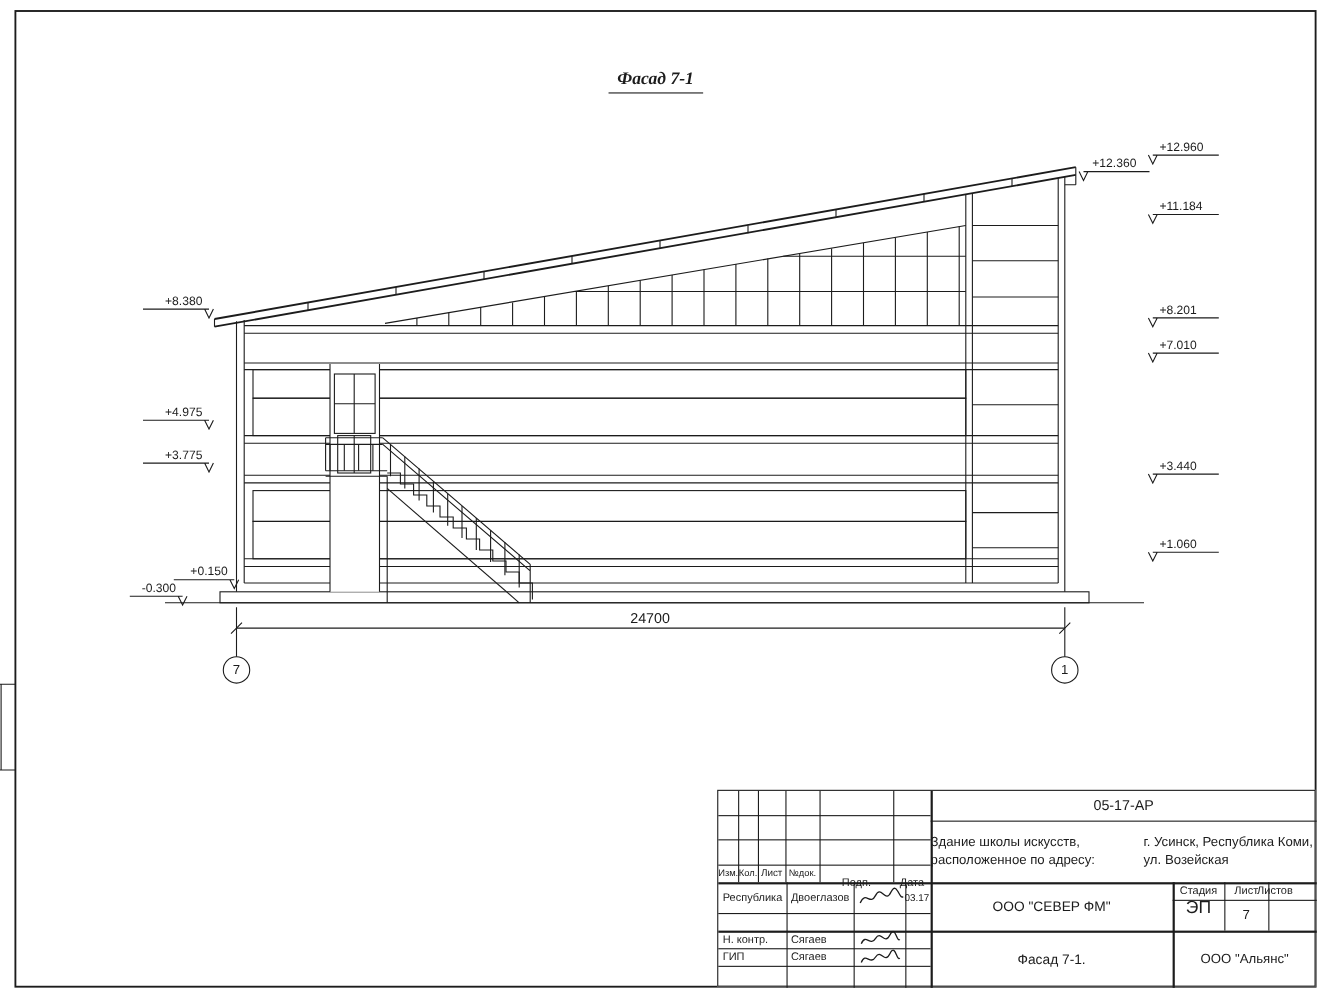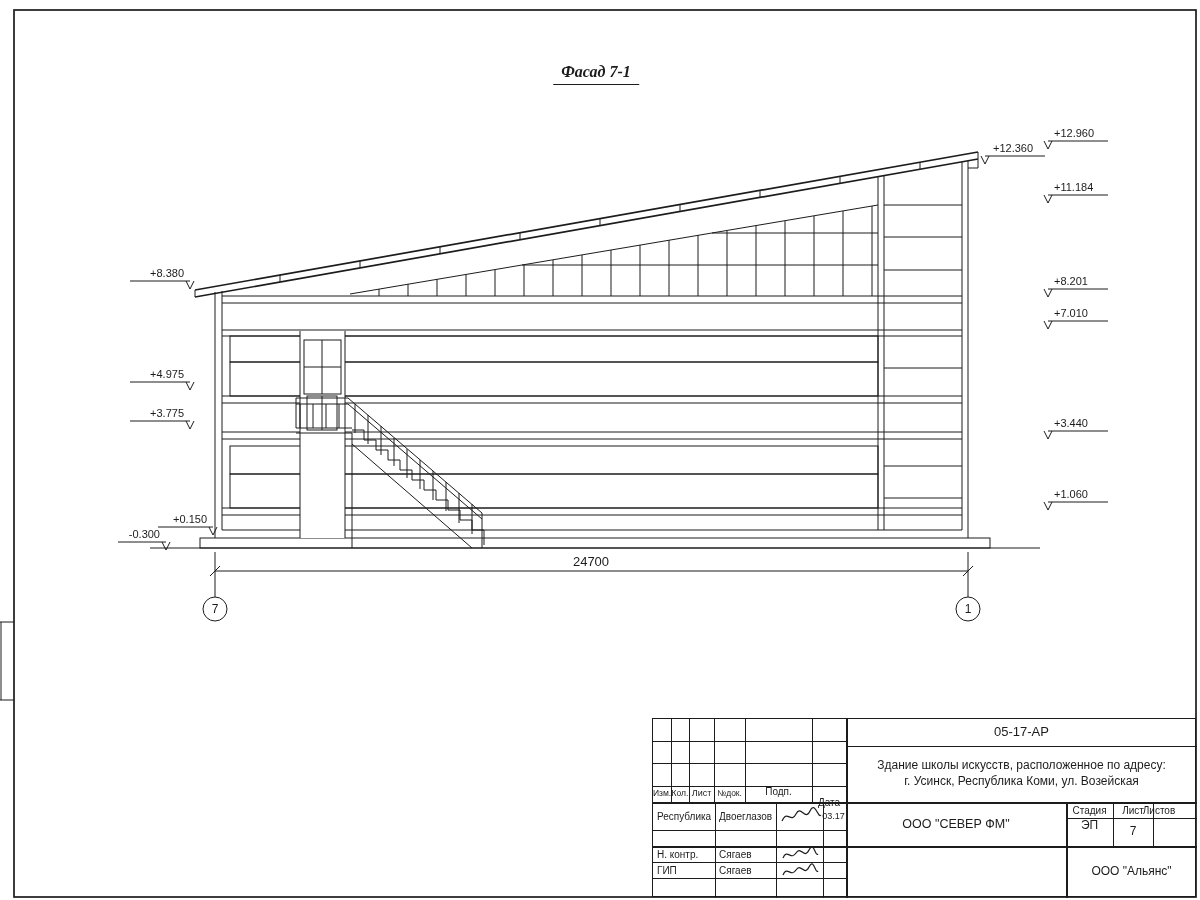--- a/index.html
+++ b/index.html
@@ -22,21 +22,21 @@
   }
 
   .tb { position:absolute; left:652px; top:718px; width:544px; height:179px;
         border:1.8px solid #1c1c1c; background:#ffffff; }
   .tb .vl, .tb .hl { position:absolute; background:#1c1c1c; }
   .tb .vl { width:1px; }
   .tb .hl { height:1px; }
   .cell { position:absolute; display:flex; align-items:center; justify-content:center;
           line-height:1.3; overflow:hidden; white-space:nowrap; }
   .cell.left { justify-content:flex-start; padding-left:4px; text-align:left; }
-  .cell.col { flex-direction:column; white-space:normal; }
+  .cell.col { flex-direction:row; white-space:normal; }
   .sig { position:absolute; }
 </style>
 </head>
 <body>
 
 <div class="sheet">
 
   <svg class="plan" width="1200" height="900" viewBox="0 0 1200 900">
     <defs>
       <pattern id="pU1" x="230" y="336" width="29" height="26" patternUnits="userSpaceOnUse">
@@ -177,21 +177,21 @@
     <div class="hl" style="left:0;top:127px;width:544px;height:1.6px"></div>
     <div class="hl" style="left:0;top:143px;width:193px"></div>
     <div class="hl" style="left:0;top:159px;width:193px"></div>
     <div class="hl" style="left:193px;top:27px;width:351px"></div>
     <div class="hl" style="left:413px;top:99px;width:131px"></div>
 
     <div class="cell" style="left:0;top:67px;width:18px;height:16px;font-size:8.5px">Изм.</div>
     <div class="cell" style="left:18px;top:67px;width:18px;height:16px;font-size:8.5px">Кол.</div>
     <div class="cell" style="left:36px;top:67px;width:25px;height:16px;font-size:9px">Лист</div>
     <div class="cell" style="left:61px;top:67px;width:31px;height:16px;font-size:8.5px">№док.</div>
-    <div class="cell" style="left:92px;top:56px;width:67px;height:32px;font-size:10px">Подп.</div>
+    <div class="cell" style="left:92px;top:67px;width:67px;height:32px;font-size:10px">Подп.</div>
     <div class="cell" style="left:159px;top:67px;width:34px;height:32px;font-size:10px">Дата</div>
 
     <div class="cell left" style="left:0;top:83px;width:62px;height:28px;font-size:10px">Республика</div>
     <div class="cell left" style="left:62px;top:83px;width:61px;height:28px;font-size:10px">Двоеглазов</div>
     <div class="cell" style="left:168px;top:90px;width:25px;height:16px;font-size:9px">03.17</div>
     <div class="cell left" style="left:0;top:127px;width:62px;height:16px;font-size:10px">Н. контр.</div>
     <div class="cell left" style="left:62px;top:127px;width:61px;height:16px;font-size:10px">Сягаев</div>
     <div class="cell left" style="left:0;top:143px;width:62px;height:16px;font-size:10px">ГИП</div>
     <div class="cell left" style="left:62px;top:143px;width:61px;height:16px;font-size:10px">Сягаев</div>
 
@@ -204,21 +204,22 @@
     <svg class="sig" style="left:127px;top:144px" width="40" height="18" viewBox="0 0 40 18">
         <path d="M3 12 C7 2,11 15,16 7 S24 14,29 4 S35 11,38 8" stroke="#1c1c1c" fill="none" stroke-width="1.2"></path>
       </svg>
 
     <div class="cell" style="left:193px;top:0;width:351px;height:27px;font-size:13px">05-17-АР</div>
     <div class="cell col" style="left:193px;top:27px;width:351px;height:56px;font-size:12px">
       <div>Здание школы искусств, расположенное по адресу:</div>
       <div>г. Усинск, Республика Коми, ул. Возейская</div>
     </div>
     <div class="cell" style="left:193px;top:83px;width:220px;height:44px;font-size:12.5px">ООО "СЕВЕР ФМ"</div>
+    <div class="cell" style="left:193px;top:127px;width:220px;height:52px;font-size:12.5px">Фасад 7-1.</div>
     <div class="cell" style="left:413px;top:83px;width:47px;height:16px;font-size:10px">Стадия</div>
     <div class="cell" style="left:460px;top:83px;width:40px;height:16px;font-size:10px">Лист</div>
     <div class="cell" style="left:484px;top:83px;width:44px;height:16px;font-size:10px">Листов</div>
-    <div class="cell" style="left:413px;top:99px;width:47px;height:16px;font-size:12px">ЭП</div>
+    <div class="cell" style="left:413px;top:99px;width:47px;height:16px;font-size:16px">ЭП</div>
     <div class="cell" style="left:460px;top:99px;width:40px;height:28px;font-size:12px">7</div>
     <div class="cell" style="left:500px;top:99px;width:44px;height:28px;font-size:12px"></div>
     <div class="cell" style="left:413px;top:127px;width:131px;height:52px;font-size:12px">ООО "Альянс"</div>
   </div>
 </div>
 
 </body></html>

